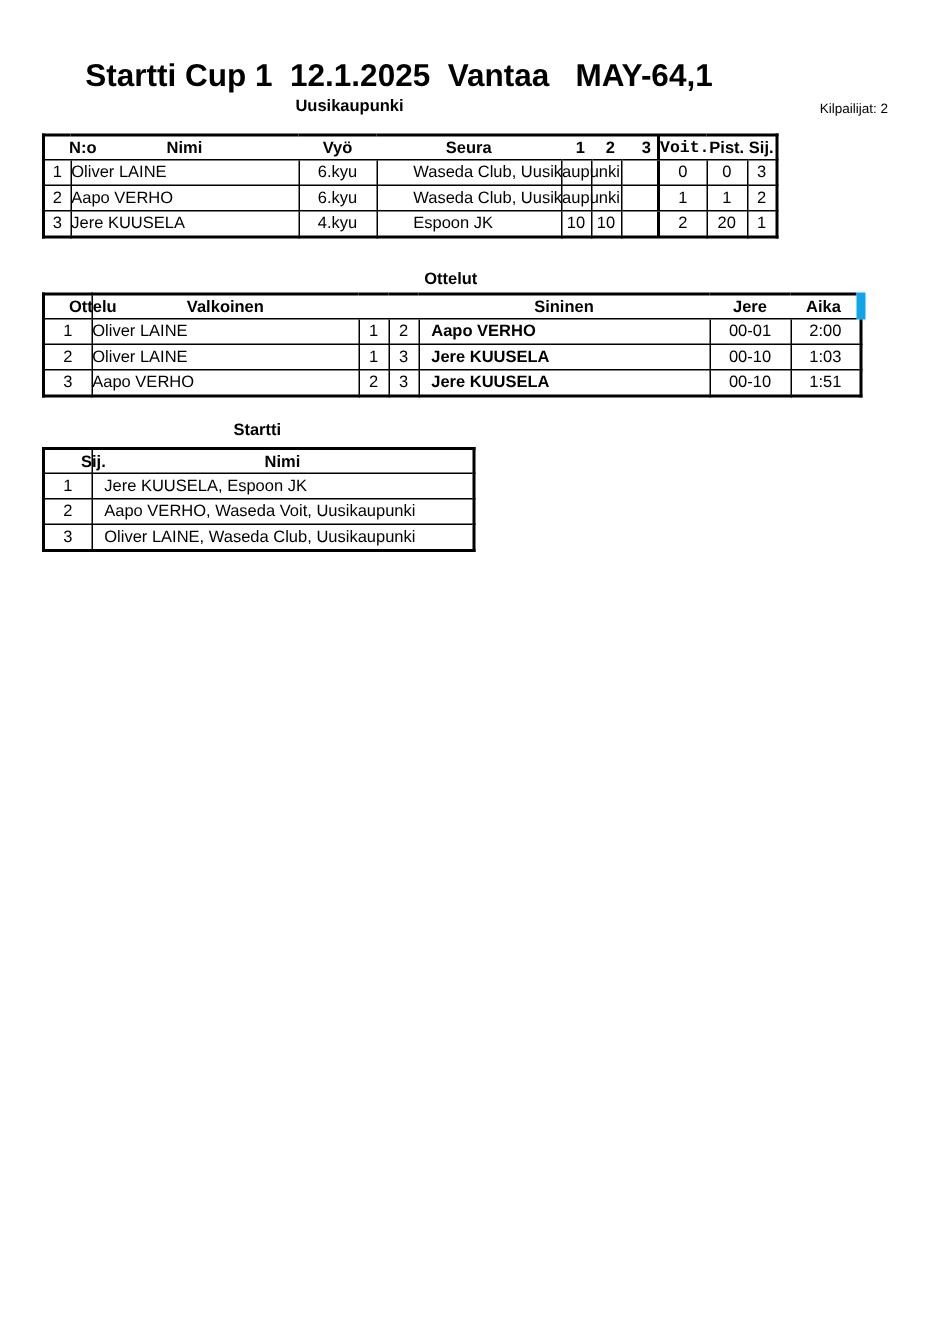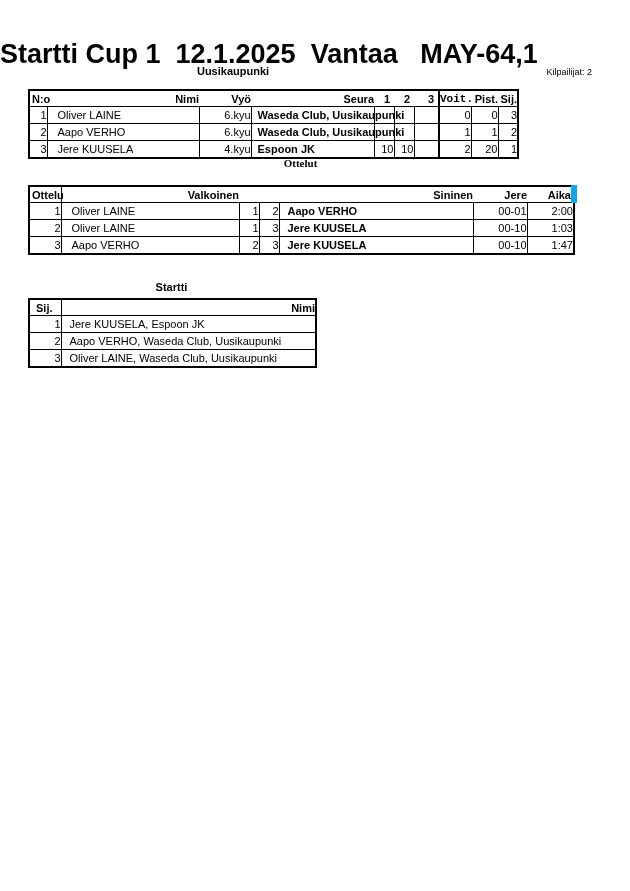--- a/index.html
+++ b/index.html
@@ -4,67 +4,67 @@
 <style>
   html,body{margin:0;padding:0;}
   body{
     width:630px;height:891px;background:#ffffff;position:relative;
     font-family:"Liberation Sans", sans-serif;color:#000;
     -webkit-font-smoothing:antialiased;
   }
   .abs{position:absolute;}
   .page-title{
     top:39px;left:0;width:532px;text-align:center;
-    font-size:27px;font-weight:bold;white-space:pre;letter-spacing:0px;
+    font-size:21px;font-weight:bold;white-space:pre;letter-spacing:0px;
   }
   .sub-heading{
     top:65px;left:0;width:466px;text-align:center;
     font-size:11px;font-weight:bold;
   }
   .count-label{
     top:67px;left:480px;width:112px;text-align:right;font-size:9px;
   }
   .sec-heading{font-size:11px;font-weight:bold;text-align:center;}
-  .h-ottelut{top:157px;left:28px;width:545px;font-family:Liberation Serif, serif;}
+  .h-ottelut{top:180px;left:28px;width:545px;}
   .h-tulokset{top:281px;left:28px;width:287px;}
 
   table{
     border-collapse:collapse;table-layout:fixed;
     border:2px solid #000;font-size:11px;
   }
   th,td{vertical-align:middle;padding:0;overflow:visible;}
   th{font-weight:bold;height:15px;border-top:1px solid #000;border-bottom:1px solid #000;}
   td{height:16px;border:1px solid #000;}
 
   .t1{top:89px;left:28px;width:489px;}
-  .t2{top:185px;left:28px;width:545px;}
+  .t2{top:195px;left:28px;width:545px;}
   .t3{top:298px;left:28px;width:287px;}
 
   
   .t1 th{border-left:hidden;border-right:hidden;}
   .t1 th:first-child{border-left:1px solid #000;}
   .t1 th:last-child{border-right:1px solid #000;}
   .t1 th.thickR{border-right:2px solid #000;}
   .t1 th.thickL{border-left:2px solid #000;font-family:Liberation Mono, monospace;}
   .t1 td.thickL{border-left:2px solid #000;}
 
   .t2 th{border-left:hidden;border-right:hidden;}
   .t2 th:first-child{border-left:1px solid #000;border-right:1px solid #000;}
   .t2 th:nth-child(2){border-left:1px solid #000;margin-top:40px;}
   .t2 th:last-child{border-right:6px solid #0ea5e9;}
 
   .t3 th{border-left:hidden;border-right:hidden;}
   .t3 th:first-child{border-left:1px solid #000;border-right:1px solid #000;}
   .t3 th:last-child{border-left:1px solid #000;border-right:1px solid #000;}
 
-  .c{text-align:right;}
+  .c{text-align:center;}
   .l{text-align:left;}
-  .hl{text-align:left;padding-left:2px;}
-  .padName{padding-left:10px;}
-  .padClub{padding-left:6px;font-weight:bold;}
+  .hl{text-align:left;padding-left:16px;}
+  .padName{}
+  .padClub{padding-left:24px;}
   .padSml{padding-left:8px;}
   .nowrap{white-space:nowrap;}
   .num-h{text-align:right;padding-right:4px;}
   .bold{font-weight:bold;}
 </style>
 </head>
 <body>
 
 <div class="abs page-title">Startti Cup 1  12.1.2025  Vantaa   MAY-64,1</div>
 <div class="abs sub-heading">Uusikaupunki</div>
@@ -175,21 +175,21 @@
     <td class="c">00-10</td>
     <td class="c">1:03</td>
   </tr>
   <tr>
     <td class="c">3</td>
     <td class="l padName nowrap">Aapo VERHO</td>
     <td class="c">2</td>
     <td class="c">3</td>
     <td class="l padSml nowrap bold">Jere KUUSELA</td>
     <td class="c">00-10</td>
-    <td class="c">1:47</td>
+    <td class="c">1:51</td>
   </tr>
 </tbody>
   </table>
 
 <div class="abs sec-heading h-tulokset">Startti</div>
 
 <table class="abs t3">
   <colgroup>
     <col style="width:32px">
       <col style="width:255px">
@@ -198,20 +198,20 @@
       <tr>
     <th class="hl padClub">Sij.</th>
     <th class="c">Nimi</th>
   </tr>
   <tr>
     <td class="c">1</td>
     <td class="l padSml nowrap">Jere KUUSELA, Espoon JK</td>
   </tr>
   <tr>
     <td class="c">2</td>
-    <td class="l padSml nowrap">Aapo VERHO, Waseda Club, Uusikaupunki</td>
+    <td class="l padSml nowrap">Aapo VERHO, Waseda Voit, Uusikaupunki</td>
   </tr>
   <tr>
     <td class="c">3</td>
     <td class="l padSml nowrap">Oliver LAINE, Waseda Club, Uusikaupunki</td>
   </tr>
 </tbody>
   </table>
 
 </body></html>

